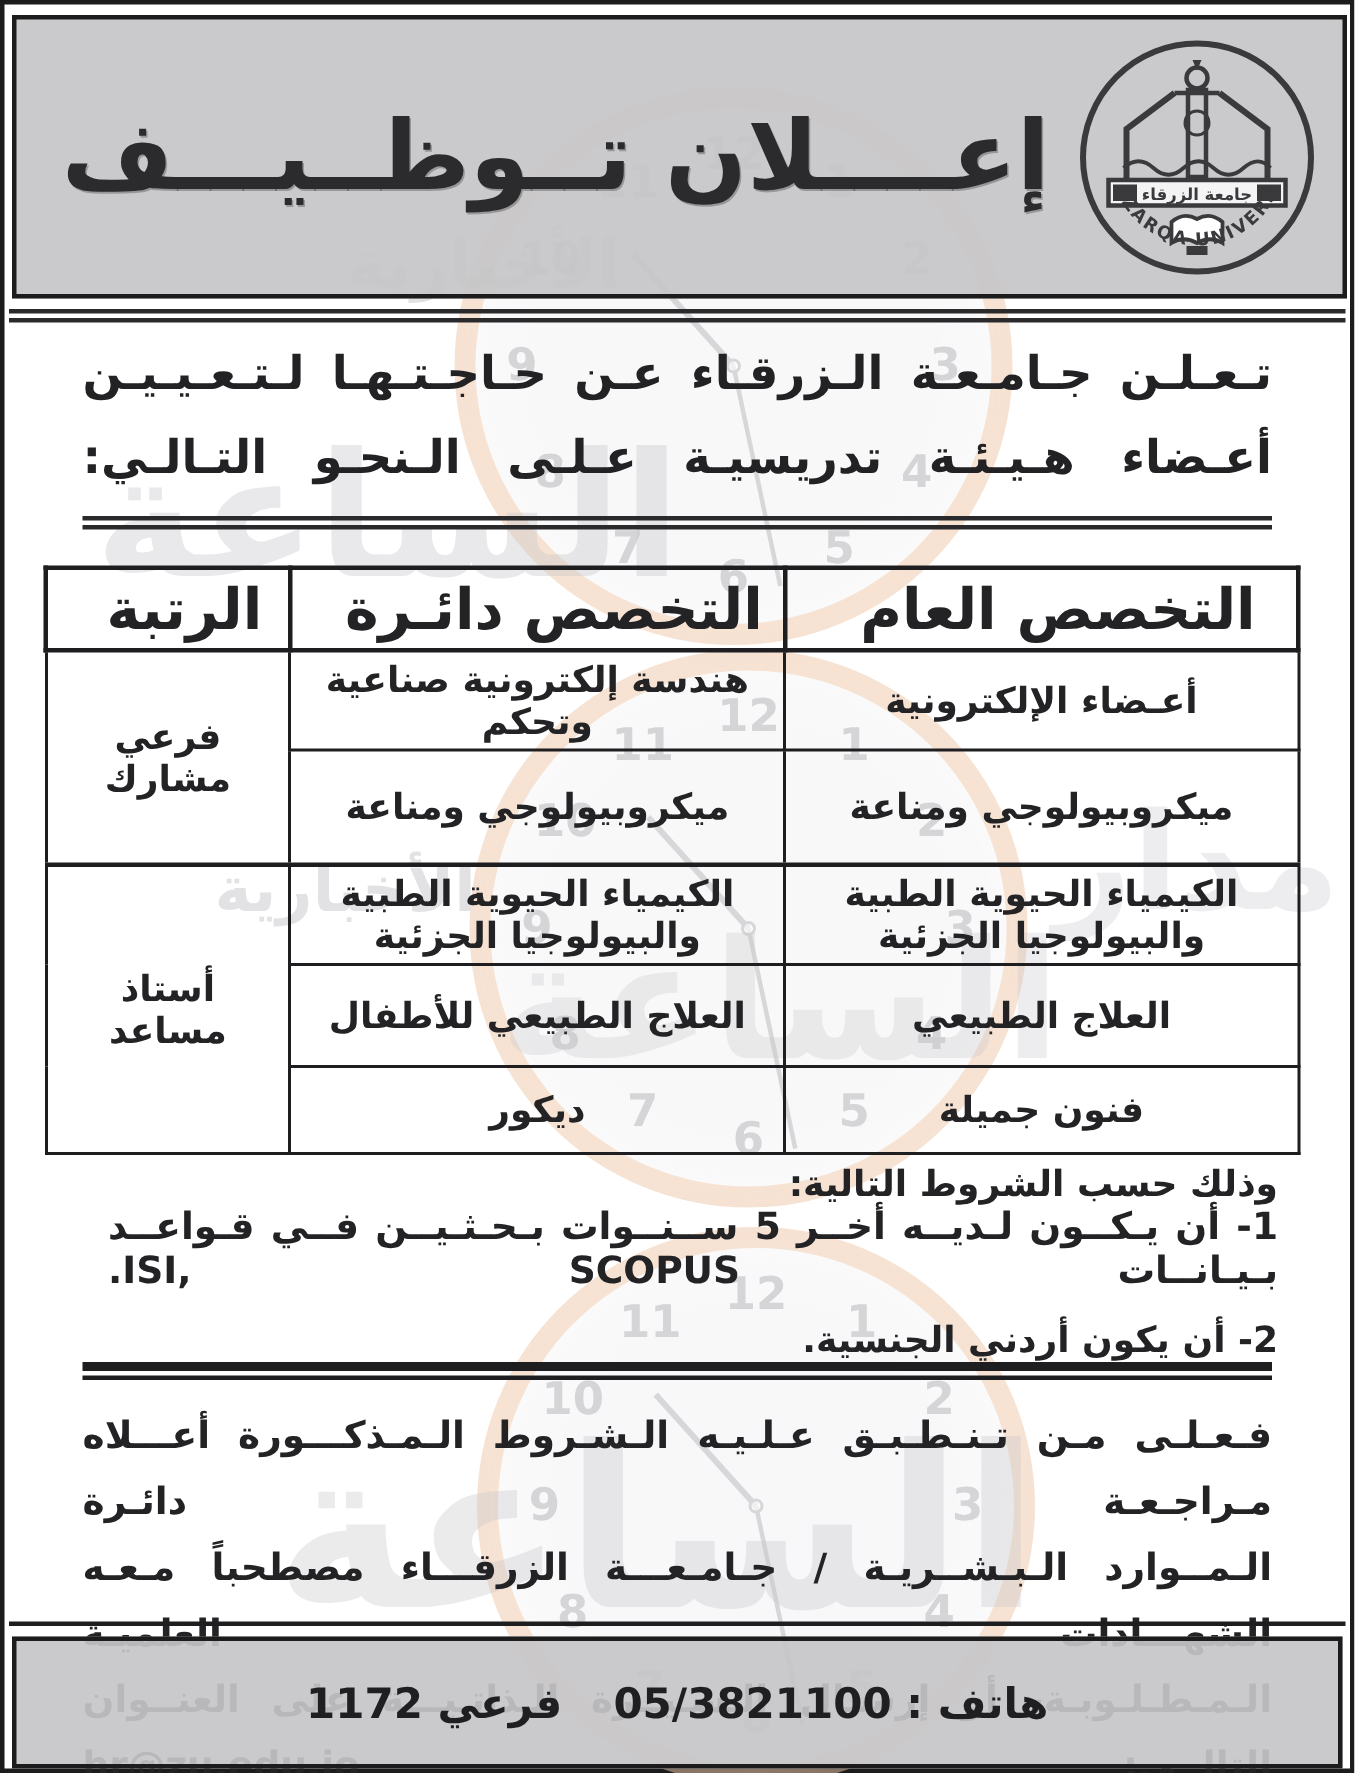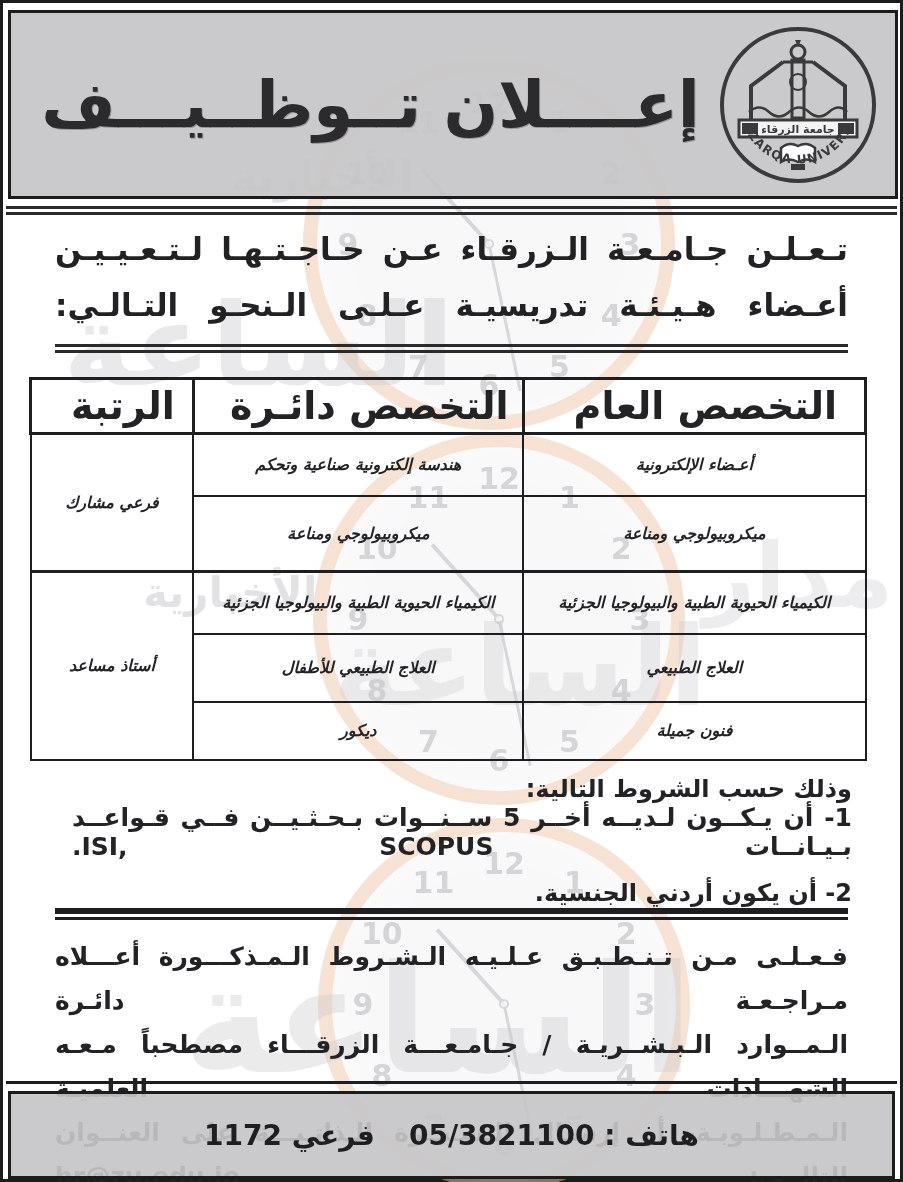--- a/index.html
+++ b/index.html
@@ -75,21 +75,21 @@
   .spec-table{
     position:absolute; right:33px; top:374px; width:838px;
     border-collapse:collapse; direction:rtl;
     font-weight:bold; color:#232326;
   }
   .spec-table th, .spec-table td{
     border:2px solid #1e1e20; text-align:center; vertical-align:middle; padding:4px 8px;
     background:transparent;
   }
   .spec-table th{ font-size:38px; height:50px;padding-left:30px; }
-  .spec-table td{ font-size:16px;font-style:italic; }
+  .spec-table td{ font-size:24px; }
   .spec-table .outer{ border-width:3px; }
   .r1{ height:62px; } .r2{ height:76px; } .r3{ height:62px; } .r4{ height:68px; } .r5{ height:58px; }
   .rank-cell{ font-size:23px; }
   .grp-top td{ border-top-width:3px; }
   
   .conditions{
     position:absolute; right:48px; left:48px; top:772px;
     direction:rtl; font-weight:bold; color:#232326; font-size:24px;
   }
   .conditions .c-head{ margin-bottom:0; }

